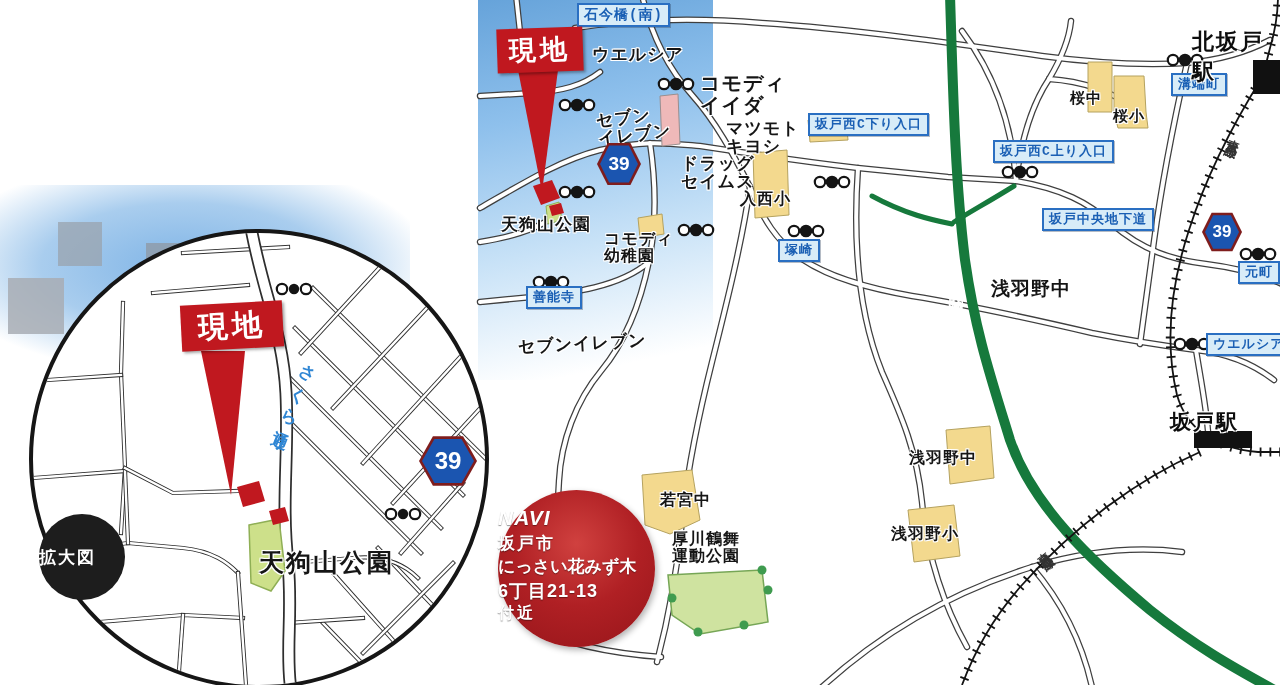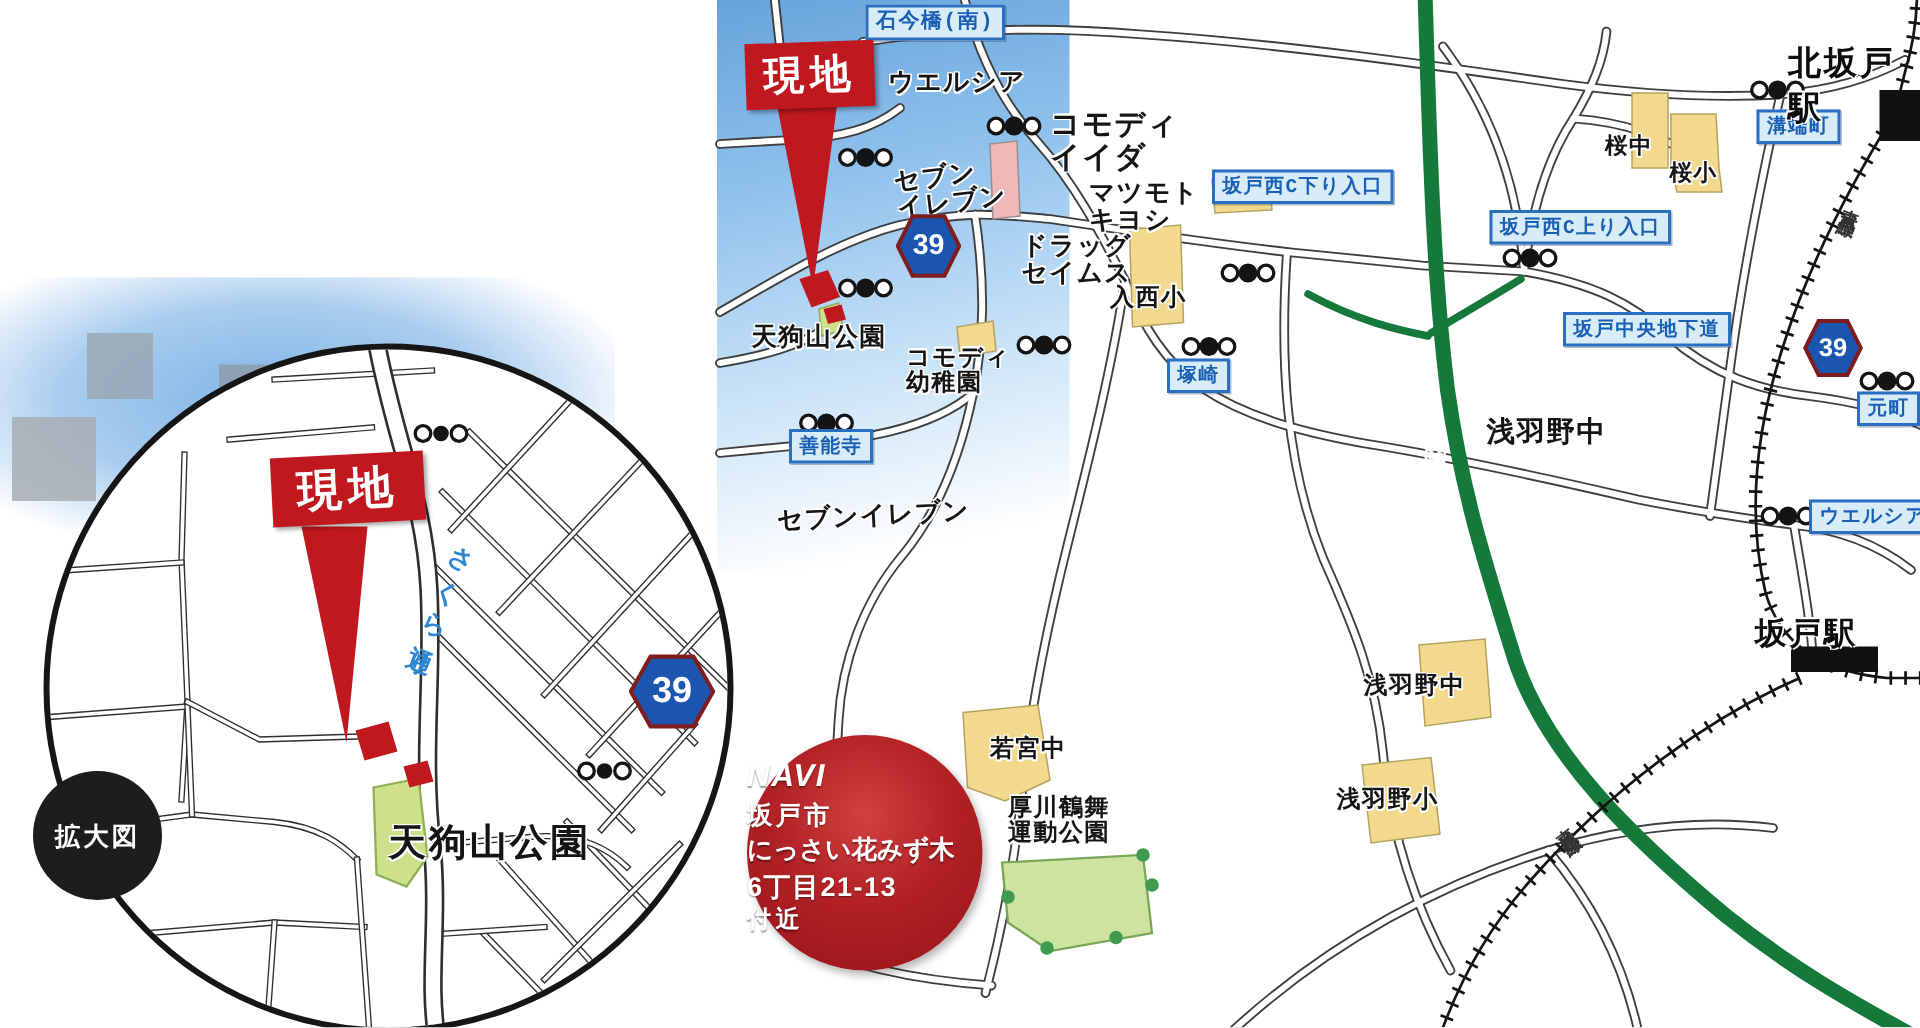--- a/index.html
+++ b/index.html
@@ -36,22 +36,22 @@
           box-shadow:2px 2px 3px rgba(0,0,0,.35);}
   .vtext{position:absolute;writing-mode:vertical-rl;text-orientation:upright;font-weight:bold;}
   .shield{position:absolute;clip-path:polygon(0% 50%,24% 6%,76% 6%,100% 50%,76% 94%,24% 94%);
           background:#7f1d1d;text-align:center;}
   .shield-inner{position:absolute;inset:3px;clip-path:polygon(0% 50%,24% 6%,76% 6%,100% 50%,76% 94%,24% 94%);
           background:#1b55b0;display:flex;align-items:center;justify-content:center;
           color:#fff;font-weight:bold;}
   
   #inset{position:absolute;left:29px;top:229px;width:452px;height:452px;border-radius:50%;
          background:#ffffff;border:4px solid #161616;overflow:hidden;z-index:3;}
-  #zoom-badge{position:absolute;left:22px;top:514px;width:86px;height:86px;border-radius:50%;
-         background:#1d1d1d;color:#fff;display:flex;align-items:center;justify-content:center;
+  #zoom-badge{position:absolute;left:39px;top:514px;width:86px;height:86px;border-radius:50%;
+         background:#1d1d1d;color:#fff;display:flex;align-items:center;
          font-weight:bold;font-size:17px;letter-spacing:2px;z-index:5;}
   
   #navi{position:absolute;left:498px;top:490px;width:157px;height:157px;border-radius:50%;
         background:radial-gradient(circle at 50% 34%, #d0413f 0%, #b02024 48%, #96151a 100%);
         color:#fff;text-align:left;z-index:4;box-shadow:2px 3px 6px rgba(0,0,0,.3);}
   #navi .nv{position:absolute;left:0;width:100%;font-weight:bold;
         text-shadow:0 1px 1px rgba(0,0,0,.4);}
   .station-label{position:absolute;color:#0d0d0d;font-weight:bold;letter-spacing:2px;
        text-shadow:1px 1px 0 #fff,-1px 1px 0 #fff,1px -1px 0 #fff,-1px -1px 0 #fff;}
 </style>

